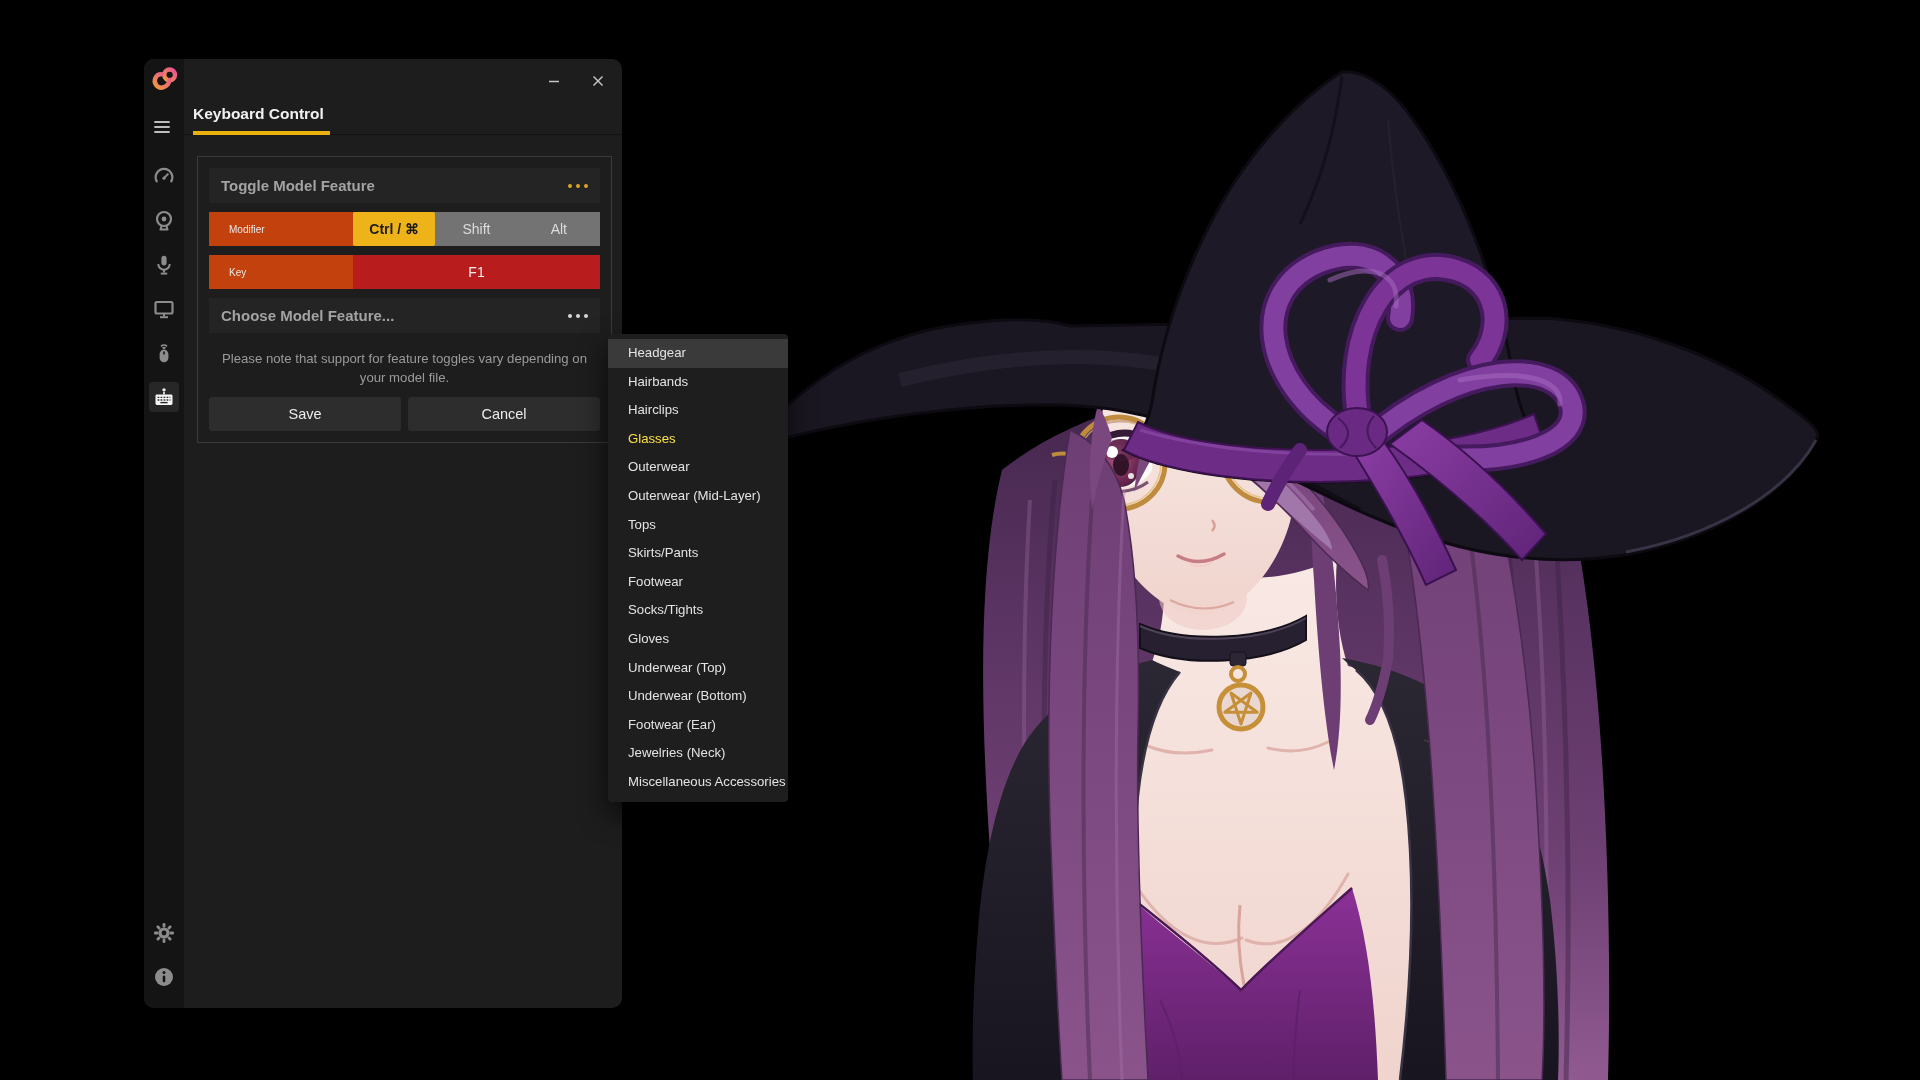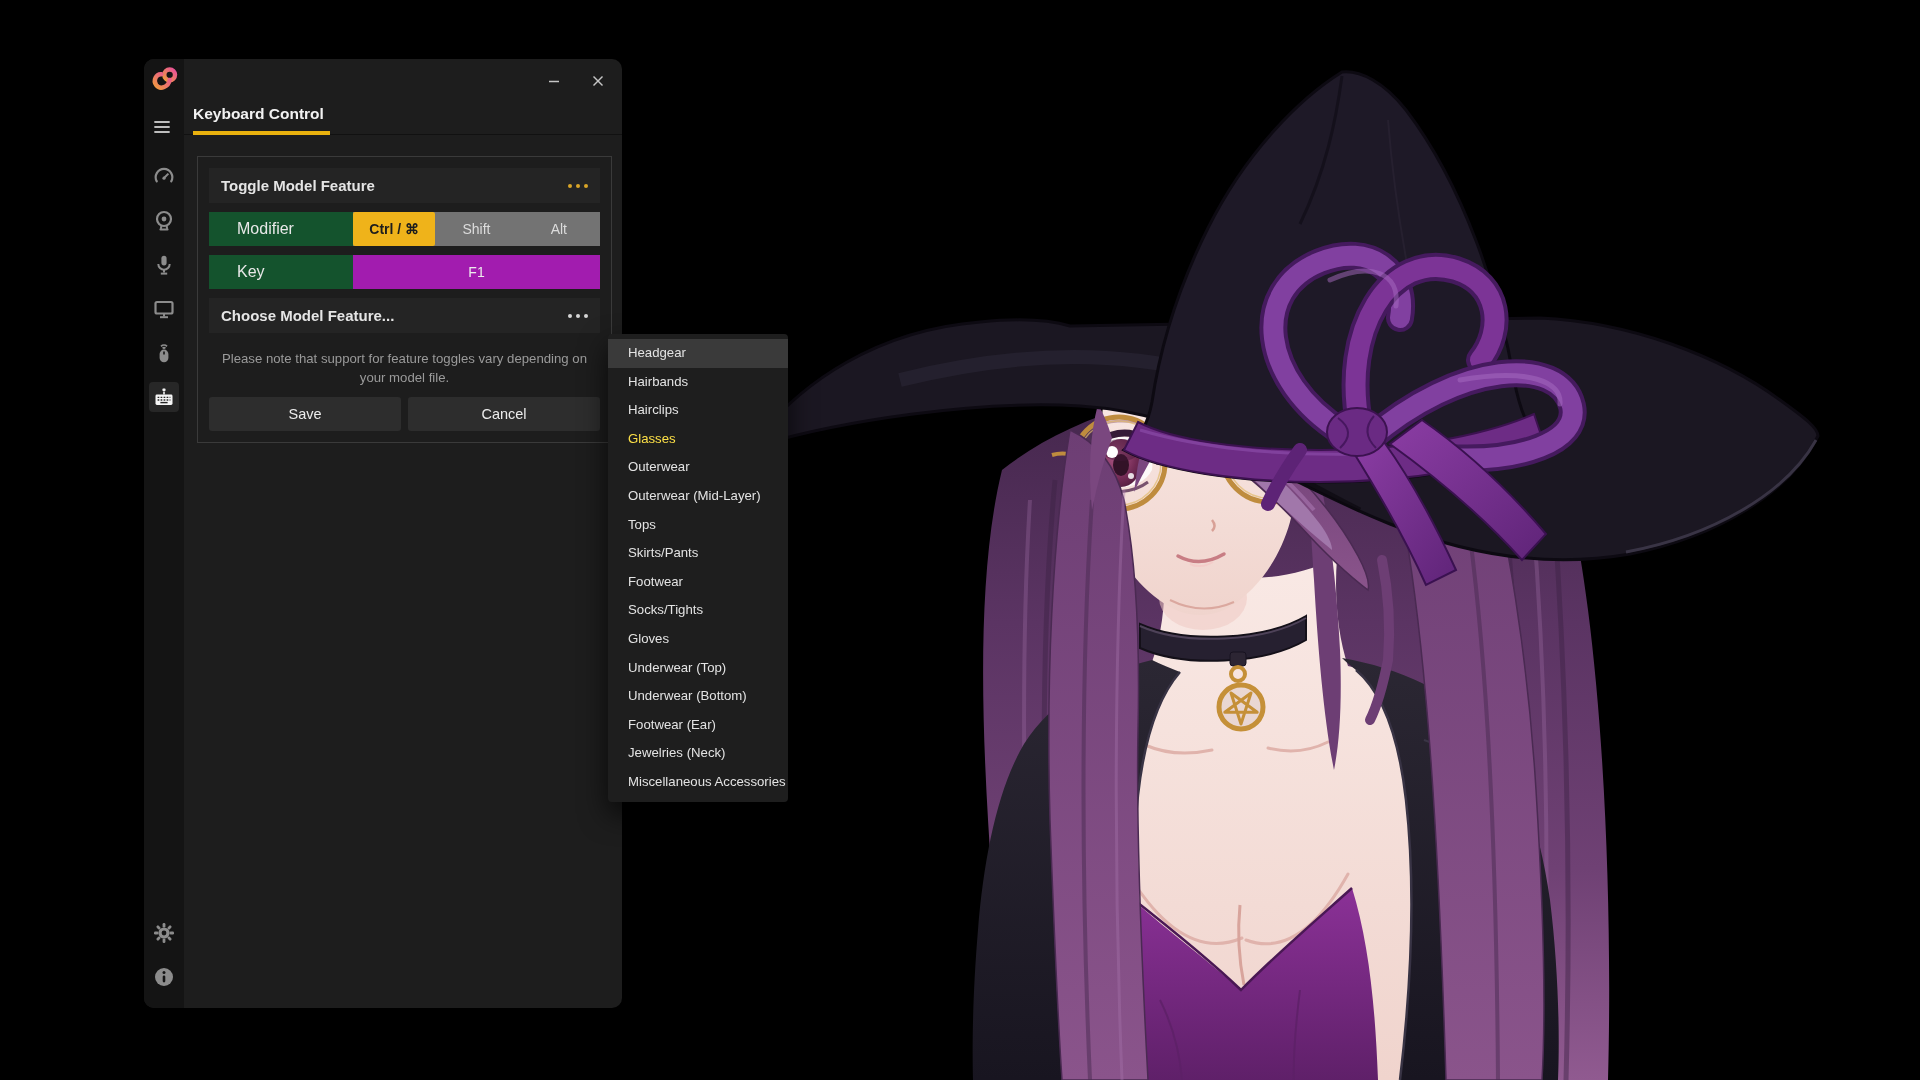--- a/index.html
+++ b/index.html
@@ -32,35 +32,35 @@
             color:#c6c6c6; margin-left:12px; }
   .winbtn svg { width:20px; height:20px; }
   .tabbar { padding:0 0 0 9px; border-bottom:1px solid #111; height:32px; display:flex; }
   .tab { font-size:15.5px; font-weight:700; color:#f2f2f2; padding:0 6px 0 0;
          border-bottom:4px solid #e9b10e; height:32px; line-height:22px; }
 
   .panel { margin:21px 10px 0 13px; border:1px solid #3a3a3a; padding:11px; }
   .sect { background:#242424; height:35px; display:flex; align-items:center;
           justify-content:space-between; padding:0 12px; }
   .sect + .row, .row + .row, .row + .sect { margin-top:9px; }
-  .sect-title { font-size:15px; font-weight:700; color:#e5e5e5; }
+  .sect-title { font-size:15px; font-weight:700; color:#a3a3a3; }
   .dots { display:flex; gap:4px; align-items:center; }
   .dots i { width:4px; height:4px; border-radius:50%; display:block; }
   .dots.amber i { background:#d9a528; }
   .dots.grey  i { background:#d6d6d6; }
 
   .row { height:34px; display:flex; }
-  .row-label { width:144px; background:#14532d; color:#e8e8e8; font-size:16px;
-               display:flex; align-items:center; padding-left:28px; flex-shrink:0; }
+  .row-label { width:144px; background:#c2410c; color:#e8e8e8; font-size:10px;
+               display:flex; align-items:center; padding-left:20px; flex-shrink:0; }
   .row-value { flex:1; background:#737373; display:flex; }
   .seg { flex:1; display:flex; align-items:center; justify-content:center;
          font-size:14px; color:#dcdcdc; }
   .seg.selected { background:#efb31a; color:#1d1d1d; font-weight:600; border-radius:2px; }
   .keyfield { flex:1; display:flex; align-items:center; justify-content:center;
-              font-size:14px; color:#ececec; background:#a21caf; }
+              font-size:14px; color:#ececec; background:#b91c1c; }
 
   .note { margin:16px 2px 0 2px; text-align:center; font-size:13.2px; line-height:1.45;
           color:#9a9a9a; }
   .actions { display:flex; gap:7px; margin-top:10px; }
   .btn { flex:1; height:34px; background:#2d2d2d; border-radius:3px; color:#ececec;
          font-size:14.5px; display:flex; align-items:center; justify-content:center; }
 
   
   .dropdown { position:absolute; left:608px; top:334px; width:180px; z-index:10;
               background:#1e1e1e; border-radius:4px; padding:5px 0;

